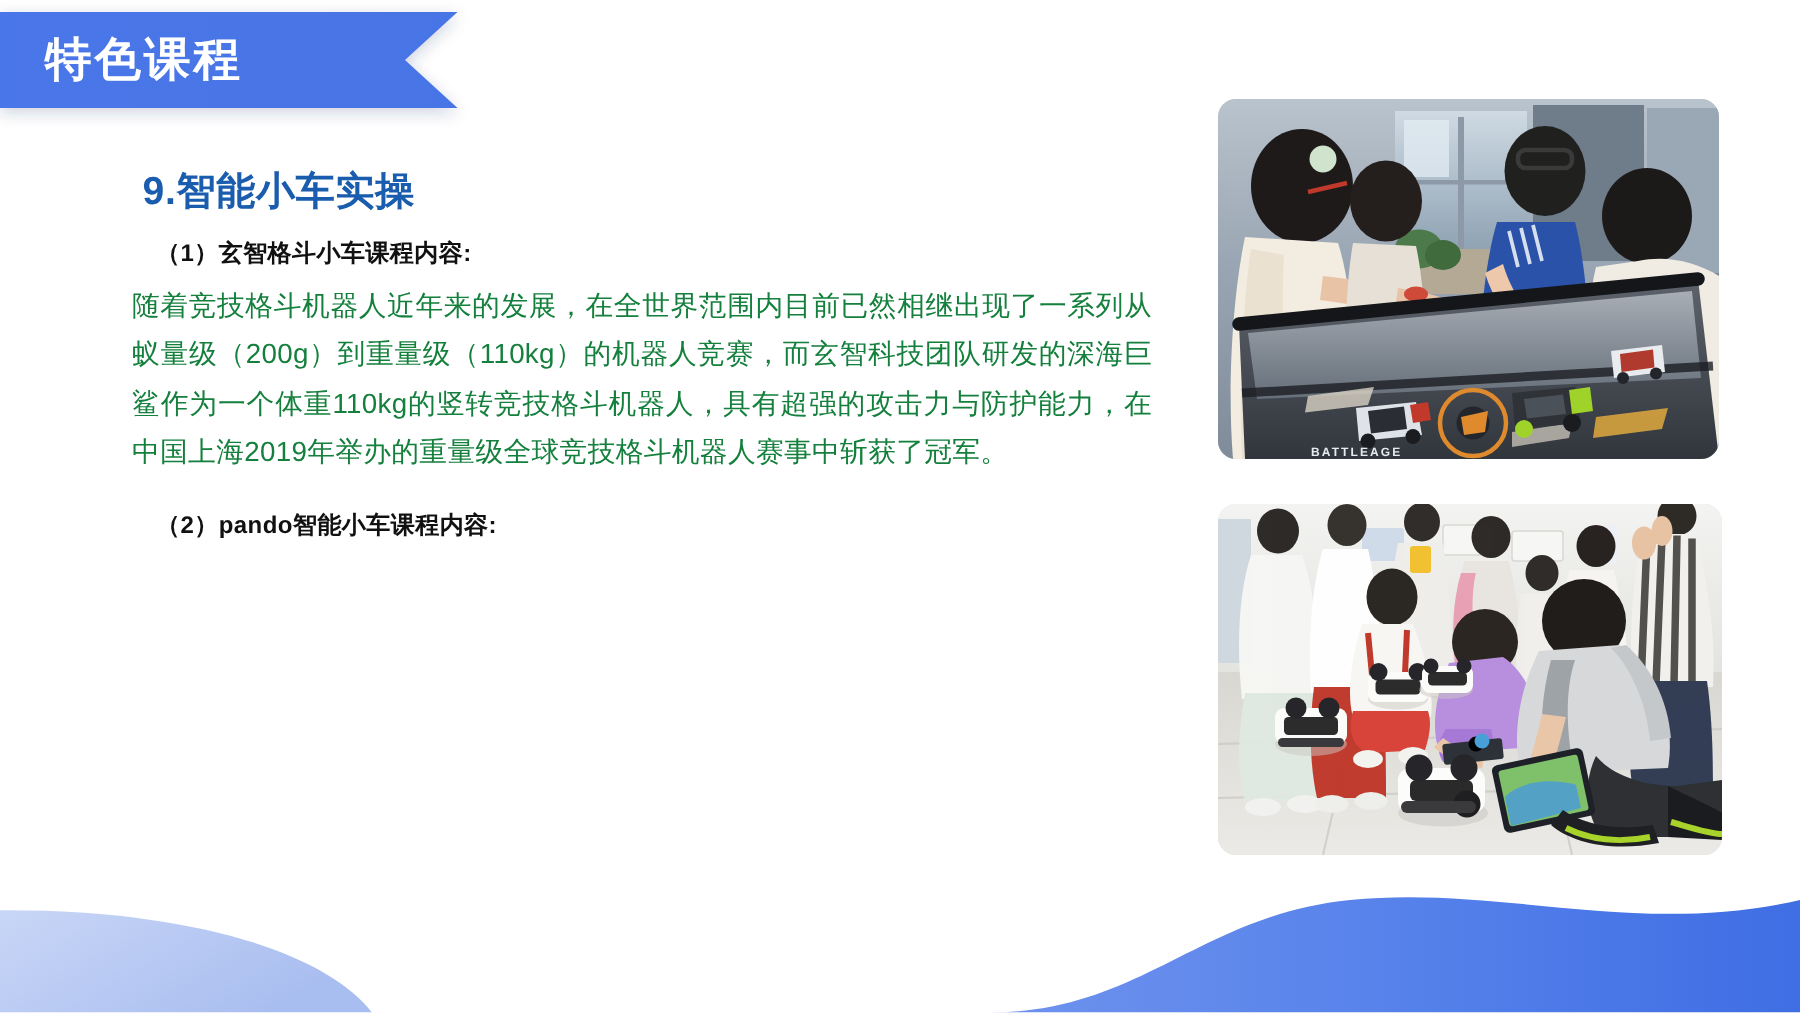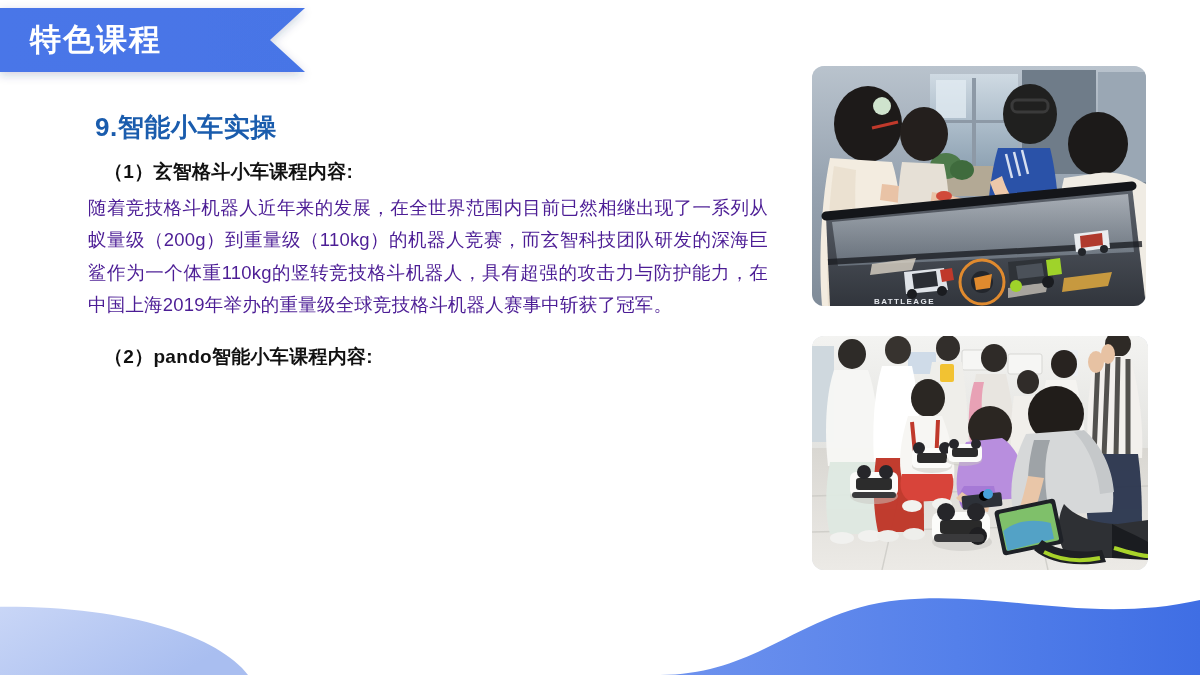--- a/index.html
+++ b/index.html
@@ -65,28 +65,28 @@
   .section-heading {
     color: #1a5cad;
     font-size: 26px;
     font-weight: 700;
     letter-spacing: 0.5px;
     margin: 0 0 16px 7px;
     line-height: 1.2;
   }
   .sub-heading {
     color: #111111;
-    font-size: 19px;
+    font-size: 16px;
     font-weight: 700;
     margin: 0 0 7px 16px;
     line-height: 1.35;
     letter-spacing: 0.3px;
   }
   .body-text {
-    color: #4c1d95;
+    color: #15803d;
     font-size: 18.5px;
     line-height: 1.75;
     margin: 0 0 10px 0;
     text-align: justify;
     letter-spacing: 0.2px;
   }
   .block-gap { height: 13px; }
 
   
   .photo {

